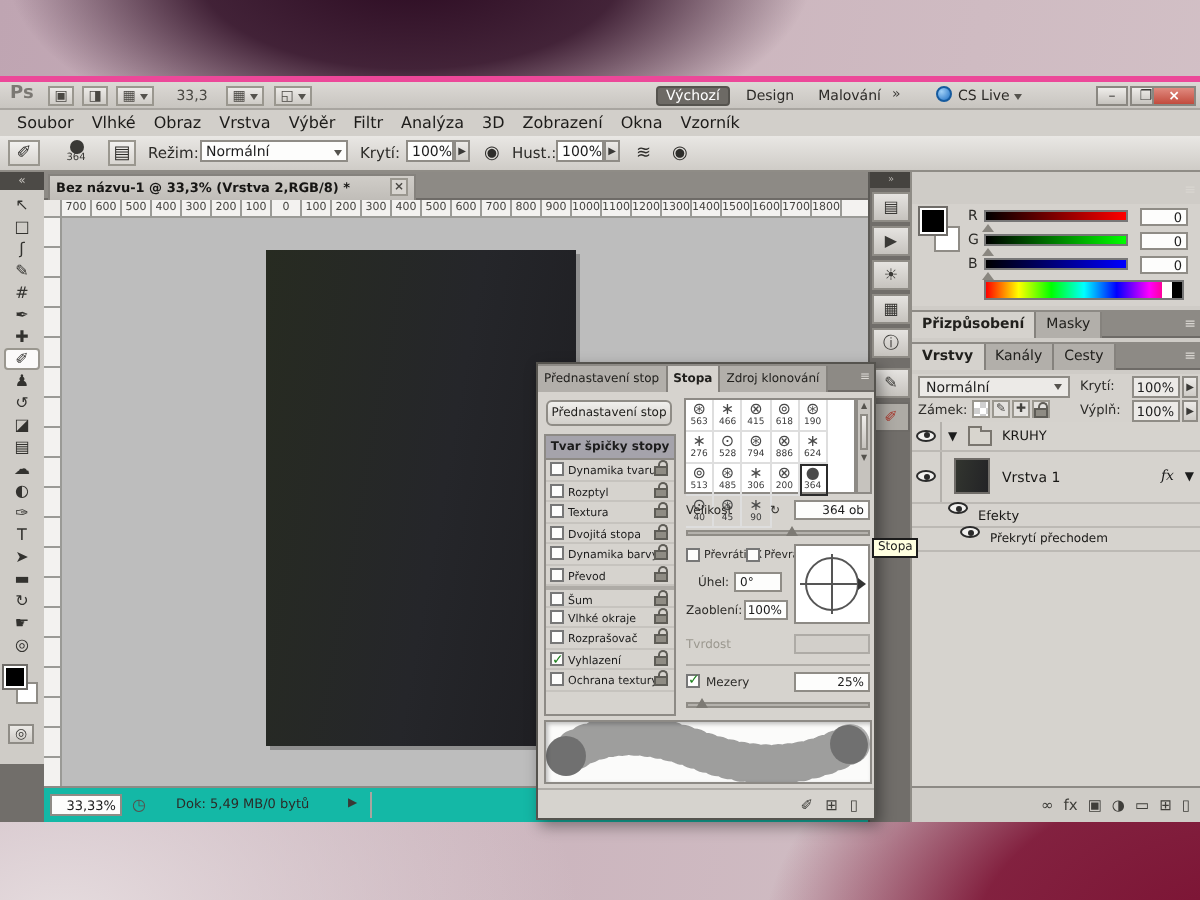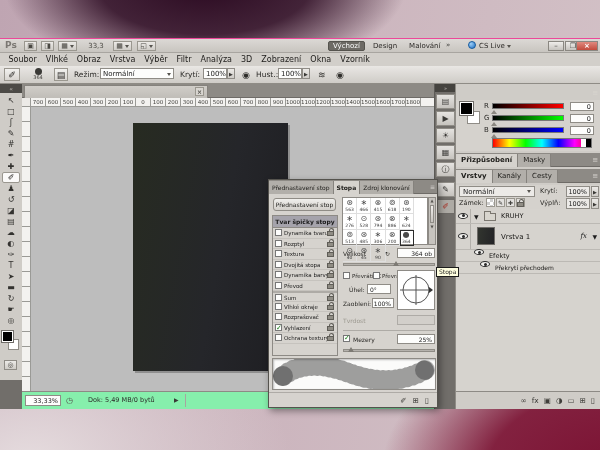--- a/index.html
+++ b/index.html
@@ -3,21 +3,21 @@
 <meta charset="utf-8">
 <style>
 *{margin:0;padding:0;box-sizing:border-box}
 html,body{width:600px;height:450px;overflow:hidden}
 body{font-family:"DejaVu Sans",sans-serif;font-size:8px;color:#1c1c1c;position:relative;
 background:
  radial-gradient(280px 130px at 205px -15px, #2b0a21 0%, rgba(43,10,33,.85) 38%, rgba(43,10,33,0) 72%),
  radial-gradient(330px 210px at 625px 475px, #7a1031 0%, rgba(122,16,49,.9) 42%, rgba(122,16,49,0) 74%),
  radial-gradient(420px 300px at 30px 465px, #e6dddf 0%, rgba(230,221,223,0) 62%),
  linear-gradient(100deg,#bfa5b2 0%,#cbb4bd 45%,#d3c2c7 100%);}
-.app{position:absolute;left:0;top:38px;width:600px;height:286px;background:#cfccc7;border-top:1px solid #ec4899;border-bottom:1px solid #8f8c86}
+.app{position:absolute;left:0;top:38px;width:600px;height:286px;background:#cfccc7;border-top:3px solid #ec4899;border-bottom:1px solid #8f8c86}
 
 .titlebar{position:absolute;left:0;top:0;width:600px;height:14px;background:linear-gradient(#dcd9d5,#c8c5c0);border-bottom:1px solid #a8a5a0}
 .pslogo{position:absolute;left:5px;top:1px;font-weight:bold;font-size:9px;color:#7b7873;letter-spacing:0}
 .abtn{position:absolute;top:2px;height:10px;line-height:9px;padding:0 2px;border:1px solid #9a978f;background:linear-gradient(#eceae7,#cfccc7);color:#4a4843;font-size:7px;text-align:center}
 .caret{display:inline-block;width:0;height:0;border-left:2.5px solid transparent;border-right:2.5px solid transparent;border-top:3.5px solid #55534e;vertical-align:middle;margin-left:2px}
 .ws{position:absolute;top:2px;left:328px;height:10px;display:flex;gap:4px}
 .wsbtn{height:10px;line-height:10px;padding:0 4px;font-size:7px;color:#2c2a27}
 .wsbtn.active{background:#6d6a65;color:#fff;border:1px solid #55534e;border-radius:2px;line-height:8px}
 .ovf{position:absolute;left:446px;top:2px;font-size:7px;color:#3a3936}
 .cslive{position:absolute;left:468px;top:2px;height:10px;line-height:10px;font-size:7px;color:#2c2a27}
@@ -57,21 +57,21 @@
 .tabbar{position:absolute;left:0;top:0;width:412px;height:14px;background:#8d8a85;border-bottom:1px solid #6e6b67}
 .doctab{position:absolute;left:2px;top:1px;width:184px;height:13px;background:linear-gradient(#d0cdc8,#c0bdb8);border:1px solid #85827d;border-bottom:none;font-size:6.5px;font-weight:bold;line-height:12px;padding:0 3px;color:#171614;white-space:nowrap}
 .doctab .x{float:right;width:9px;height:9px;margin-top:1px;border:1px solid #9a978f;background:#d8d5d0;line-height:7px;text-align:center;font-size:6px;color:#4a4843}
 .hruler{position:absolute;left:9px;top:14px;width:403px;height:9px;background:#f3f2f0;border-bottom:1px solid #9a9a96;display:flex;overflow:hidden}
 .rl{flex:0 0 15px;font-size:5.5px;color:#44433f;border-right:1px solid #9a9a96;text-align:center;line-height:8px}
 .rcorner{position:absolute;left:0;top:14px;width:9px;height:9px;background:#eceae7;border-right:1px solid #9a9a96;border-bottom:1px solid #9a9a96}
 .vruler{position:absolute;left:0;top:23px;width:9px;height:284px;background:#f3f2f0;border-right:1px solid #9a9a96;
 background-image:repeating-linear-gradient(to bottom,transparent 0 14px,#9a9a96 14px 15px)}
 .pasteboard{position:absolute;left:9px;top:23px;width:403px;height:284px;background:#bdbdbd}
 .canvas{position:absolute;left:102px;top:16px;width:155px;height:248px;background:linear-gradient(100deg,#272b21 0%,#25262a 55%,#1e1e22 100%);box-shadow:2px 2px 0 #8f8f8f}
-.statusbar{position:absolute;left:0;top:307px;width:412px;height:18px;background:#86efac;border-top:1px solid #8d8a85}
+.statusbar{position:absolute;left:0;top:307px;width:412px;height:18px;background:#14b8a6;border-top:1px solid #8d8a85}
 .szoom{position:absolute;left:3px;top:3px;width:36px;height:11px;background:#fdfdfc;border:1px solid #8f8c86;font-size:6.5px;text-align:right;line-height:10px;padding-right:2px}
 .sicon{position:absolute;left:44px;top:3px;font-size:8px;color:#55534e;line-height:11px}
 .sdoc{position:absolute;left:66px;top:3px;font-size:6.5px;line-height:11px;color:#2c2b28}
 .sarr{position:absolute;left:152px;top:4px;font-size:6px;color:#3a3936}
 .ssep{position:absolute;left:163px;top:2px;width:1px;height:13px;background:#a8a5a0}
 
 .dockstrip{position:absolute;left:434px;top:0;width:21px;height:325px;background:#716e6a;border-left:1px solid #5c5a56}
 .dshead{position:absolute;left:0;top:0;width:21px;height:8px;background:#45433f;color:#b8b5b0;font-size:5px;text-align:center;line-height:8px}
 .dockbtn{position:absolute;left:1px;width:19px;height:15px;border:1px solid #8f8c86;background:linear-gradient(#e5e3e0,#c6c3be);text-align:center;line-height:14px;font-size:8px;color:#3a3936}
 .dockbtn.active{background:#aeaba5;border-color:#6e6b67}
@@ -244,21 +244,21 @@
       <div class="swatches">
         <span class="fg"></span>
         <span class="bg"></span>
       </div>
       <div class="qmask">◎</div>
       <div class="tbfill"></div>
     </div>
 
     <div class="docarea">
       <div class="tabbar">
-        <div class="doctab"><span class="x">×</span></div>
+        <div class="doctab"><span class="x">×</span><span>Bez názvu-1 @ 33,3% (Vrstva 2,RGB/8) *</span></div>
       </div>
       <div class="rcorner"></div>
       <div class="hruler">
 
       <span class="rl">700</span>
           <span class="rl">600</span>
           <span class="rl">500</span>
           <span class="rl">400</span>
           <span class="rl">300</span>
           <span class="rl">200</span>

